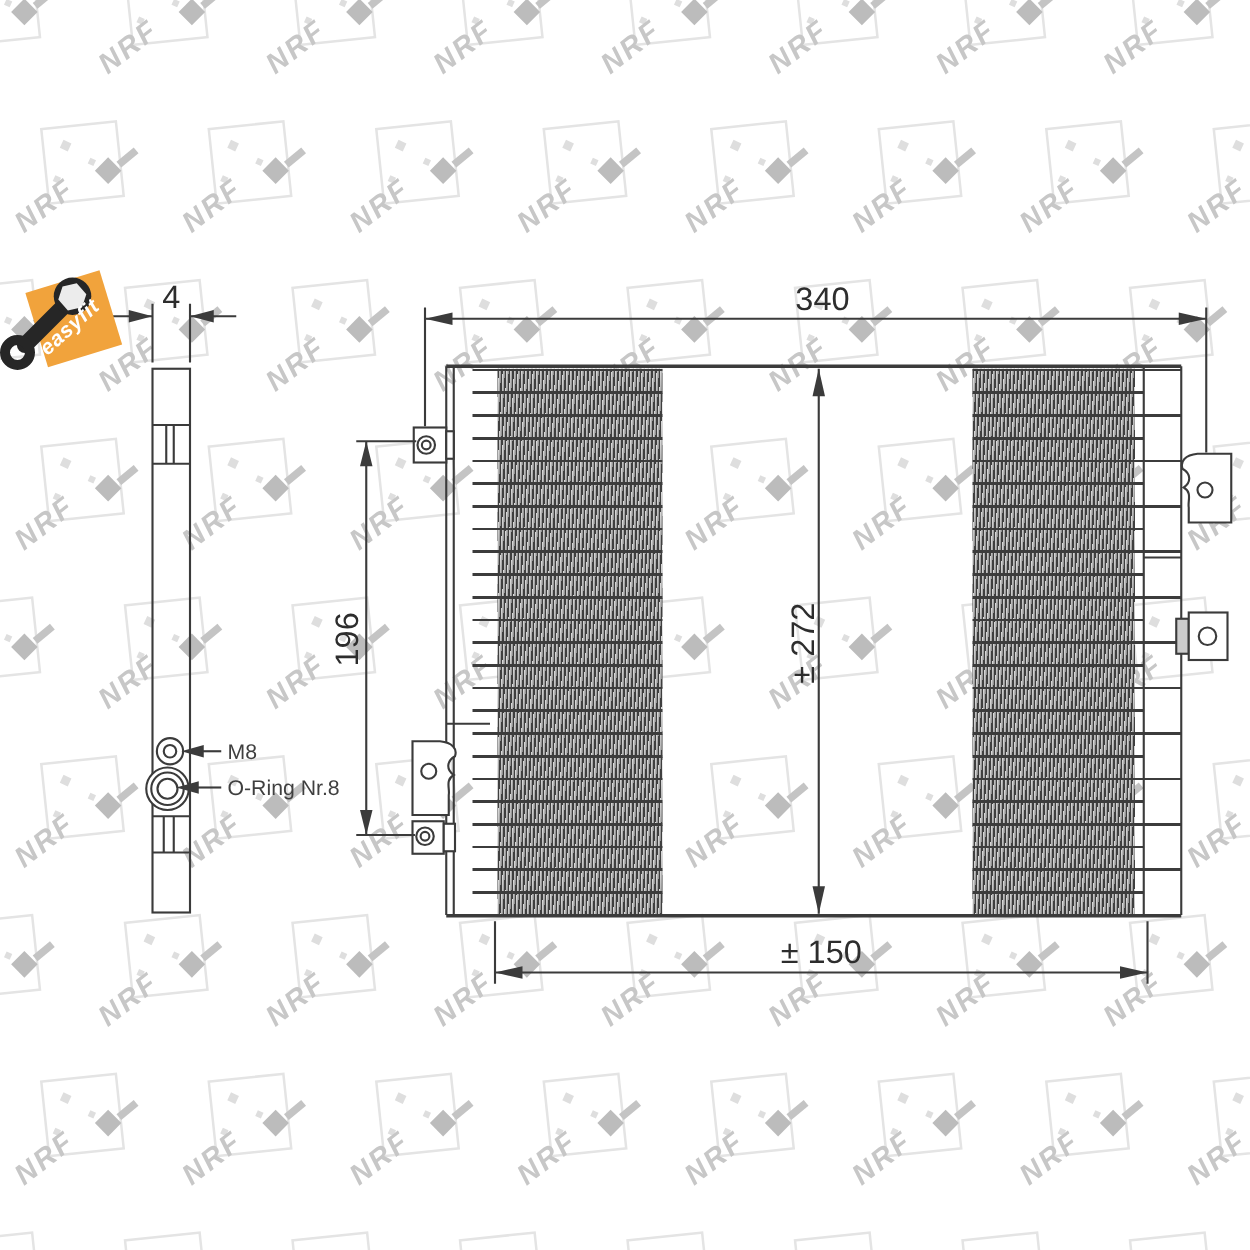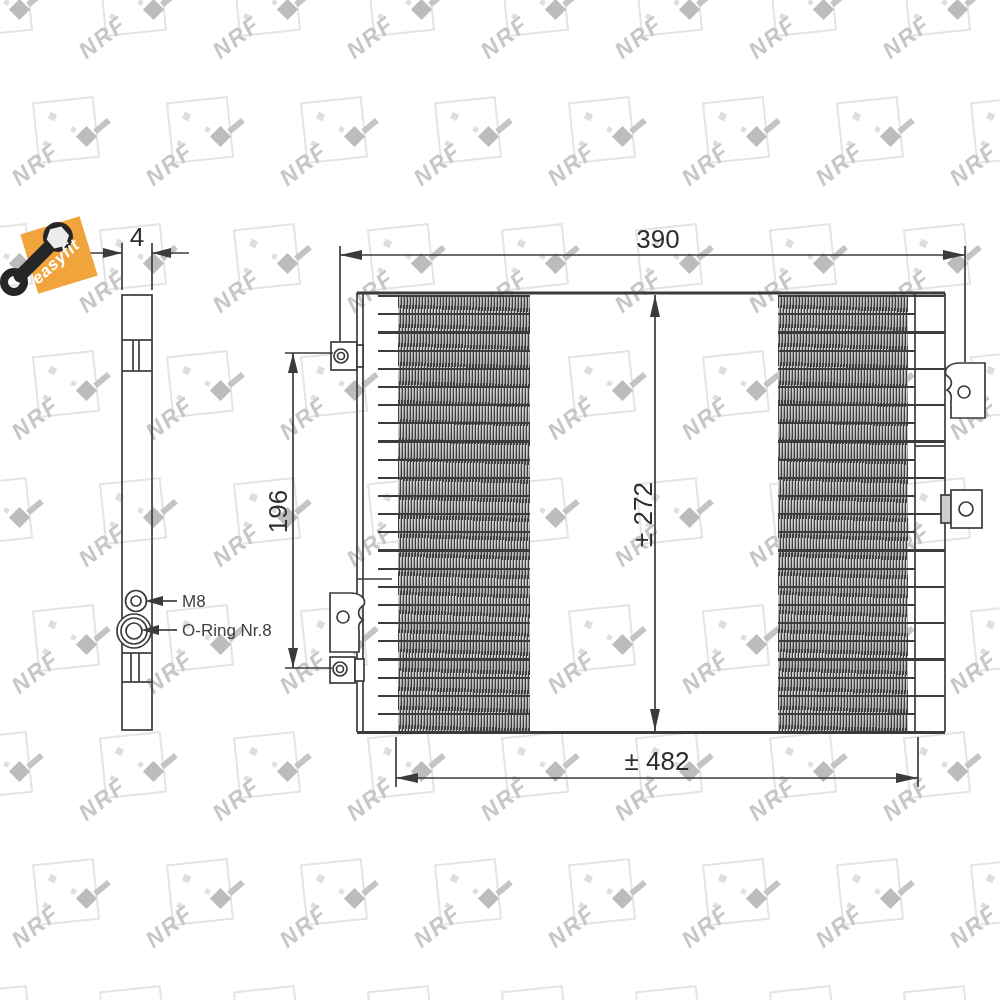--- a/index.html
+++ b/index.html
@@ -740,21 +740,21 @@
         <circle cx="14" cy="70" r="10" fill="none" stroke="#262626" stroke-width="8"></circle>
         <circle cx="58" cy="25" r="15" fill="#262626"></circle>
         <polygon points="58,14 68,20 68,31 58,37 48,31 48,20" fill="#ececec" transform="rotate(18 58 25)"></polygon>
       </g>
     </svg>
     <span class="ef-text">easyfit</span>
   </div>
 
   <div class="labels">
     <span class="dim" style="left:112px;top:222px;width:50px;">4</span>
-    <span class="dim" style="left:618px;top:224px;width:80px;">390</span>
+    <span class="dim" style="left:618px;top:224px;width:80px;">340</span>
     <span class="dim rot" style="left:238px;top:496px;width:80px;">196</span>
     <span class="dim rot" style="left:593px;top:499px;width:100px;">± 272</span>
-    <span class="dim" style="left:607px;top:746px;width:100px;">± 482</span>
+    <span class="dim" style="left:607px;top:746px;width:100px;">± 150</span>
     <span class="small-label" style="left:182px;top:592px;">M8</span>
     <span class="small-label" style="left:182px;top:621px;">O-Ring Nr.8</span>
   </div>
 
 </div>
 
 </body></html>

